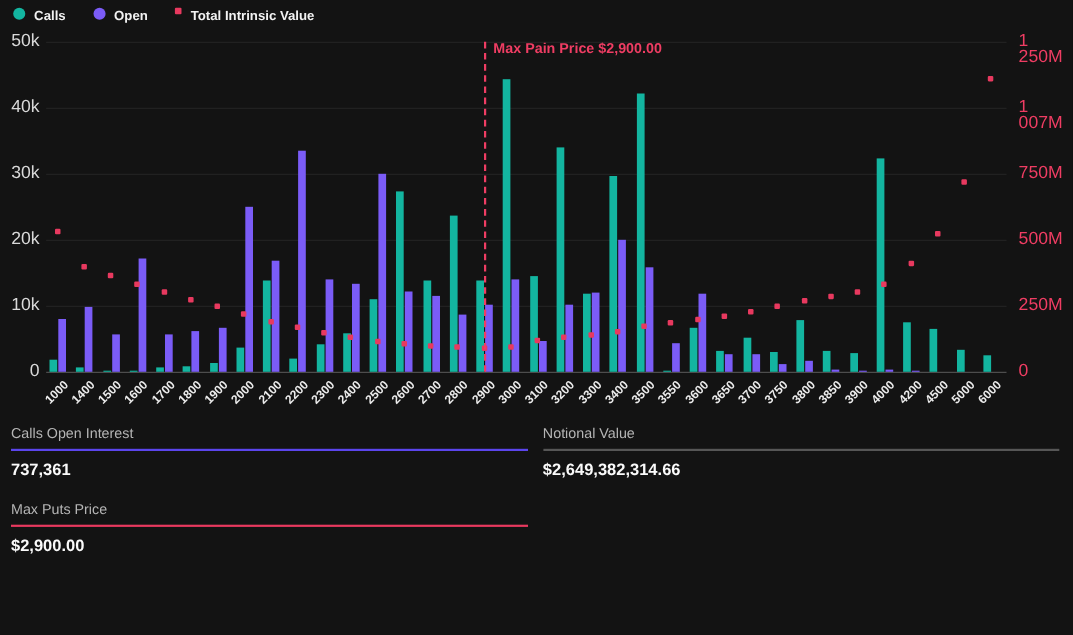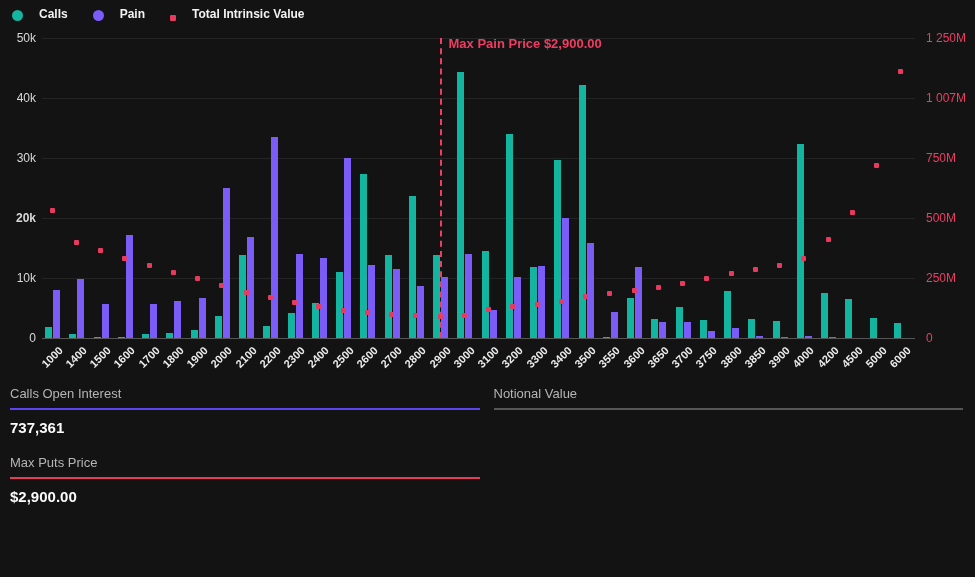--- a/index.html
+++ b/index.html
@@ -1,34 +1,34 @@
 <!DOCTYPE html>
 <html><head>
 <meta charset="utf-8">
 <style>
   html,body{margin:0;padding:0;background:#131313;}
   .app{position:relative;width:975px;height:577px;background:#131313;overflow:hidden;
        font-family:"Liberation Sans",sans-serif;-webkit-font-smoothing:antialiased;}
 
   
   .legend{position:absolute;top:7px;left:12px;display:flex;gap:25px;align-items:center;z-index:5;}
-  .legend-item{display:flex;align-items:flex-end;gap:16px;font-size:12px;font-weight:bold;color:#f2f2f2;cursor:pointer;}
+  .legend-item{display:flex;align-items:flex-start;gap:8px;font-size:12px;font-weight:bold;color:#f2f2f2;cursor:pointer;}
   .swatch{display:inline-block;}
   .swatch.circle{width:11px;height:11px;border-radius:50%;}
   .swatch.square{width:6px;height:6px;border-radius:1px;}
 
   
   .chart{position:absolute;left:0;top:0;width:975px;height:382px;}
   .plot{position:absolute;left:42px;top:38px;width:873px;height:300px;}
   .gridline{position:absolute;left:0;right:0;height:1px;background:#242424;}
   .gridline.baseline{background:#555;}
   .axis{position:absolute;top:38px;height:300px;}
   .axis.left{left:0;width:36px;}
   .axis.right{left:924px;width:50px;}
-  .ytick{position:absolute;font-size:12px;line-height:14px;}
+  .ytick{position:absolute;font-size:16px;line-height:14px;}
   .axis.left .ytick{left:0;width:36px;text-align:right;color:#d9d9d9;}
   .axis.right .ytick{left:2px;color:#ef3d63;}
   .bar{position:absolute;bottom:0;width:7px;}
   .dot{position:absolute;width:5px;height:5px;border-radius:1px;}
   .xaxis{position:absolute;left:42px;top:344px;width:873px;height:38px;}
   .xtick{position:absolute;top:0;width:0;height:0;}
   .xtick span{position:absolute;right:0;top:0;white-space:nowrap;font-size:11px;font-weight:600;color:#ececec;
               transform:rotate(-45deg);transform-origin:100% 0;}
   .mpline{position:absolute;top:0;bottom:0;width:0;border-left:2px dashed #e8395f;}
   .mplabel{position:absolute;top:-2px;font-size:13px;font-weight:bold;color:#ef3d63;white-space:nowrap;}
@@ -45,34 +45,34 @@
 
 <div class="app">
 
   <div class="legend">
     <div class="legend-item">
       <span class="swatch circle" style="background: rgb(19, 181, 160);"></span>
       <span>Calls</span>
     </div>
     <div class="legend-item">
       <span class="swatch circle" style="background: rgb(123, 92, 247);"></span>
-      <span>Pain</span>
+      <span>Open</span>
     </div>
     <div class="legend-item">
       <span class="swatch square" style="background: rgb(232, 57, 95);"></span>
       <span>Total Intrinsic Value</span>
     </div>
   </div>
 
   <div class="chart">
     <div class="axis left">
         <div class="ytick" style="top: -7px;">50k</div>
         <div class="ytick" style="top: 53px;">40k</div>
         <div class="ytick" style="top: 113px;">30k</div>
-        <div class="ytick" style="top: 173px; font-weight: bold;">20k</div>
+        <div class="ytick" style="top: 173px;">20k</div>
         <div class="ytick" style="top: 233px;">10k</div>
         <div class="ytick" style="top: 293px;">0</div>
       </div>
     <div class="plot">
         <div class="gridline" style="top: 0px;"></div>
         <div class="gridline" style="top: 60px;"></div>
         <div class="gridline" style="top: 120px;"></div>
         <div class="gridline" style="top: 180px;"></div>
         <div class="gridline" style="top: 240px;"></div>
         <div class="gridline baseline" style="top: 300px;"></div>
@@ -306,20 +306,21 @@
 
   <div class="stats">
     <div class="stat">
       <div class="stat-label">Calls Open Interest</div>
       <div class="stat-rule" style="background: rgb(91, 69, 236);"></div>
       <div class="stat-value">737,361</div>
     </div>
     <div class="stat">
       <div class="stat-label">Notional Value</div>
       <div class="stat-rule" style="background: rgb(86, 86, 86);"></div>
+      <div class="stat-value">$2,649,382,314.66</div>
     </div>
     <div class="stat">
       <div class="stat-label">Max Puts Price</div>
       <div class="stat-rule" style="background: rgb(232, 57, 95);"></div>
       <div class="stat-value">$2,900.00</div>
     </div>
   </div>
 
 </div>
 

